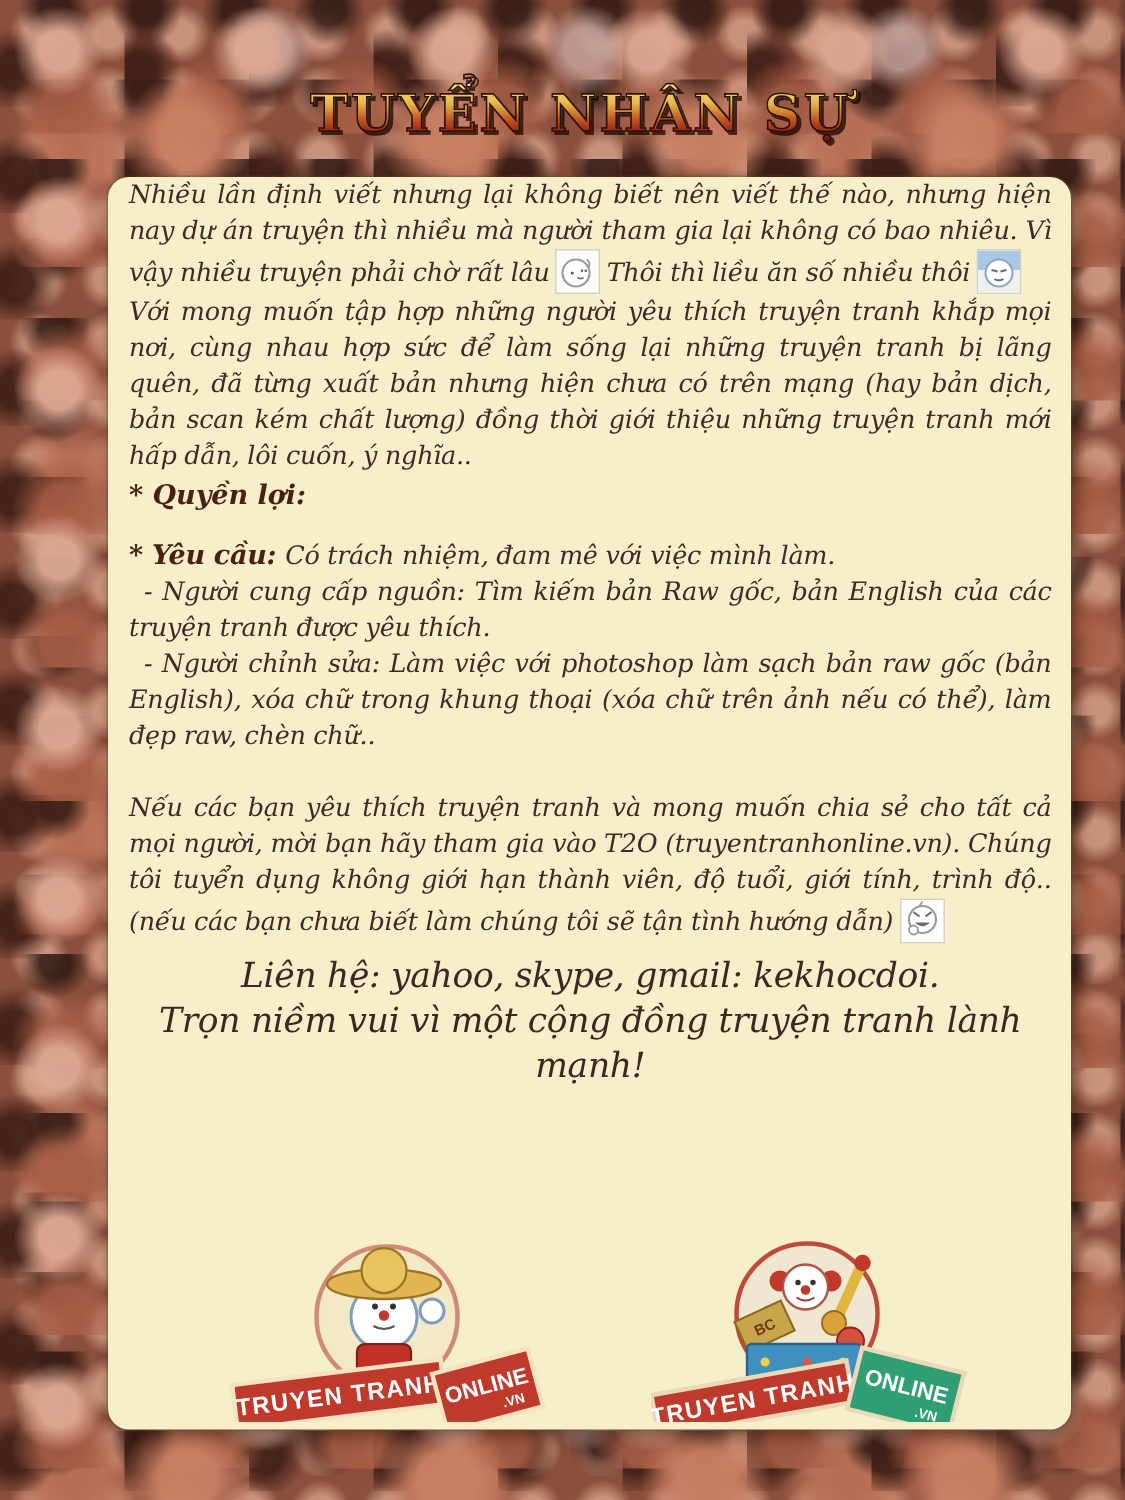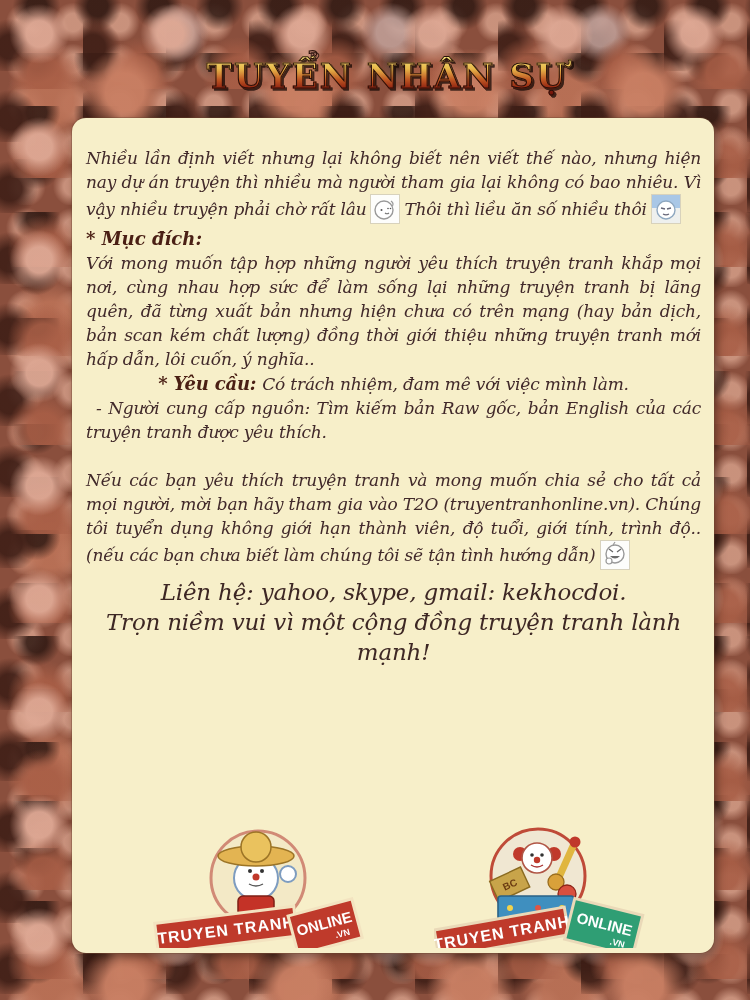--- a/index.html
+++ b/index.html
@@ -24,38 +24,38 @@
     color:#c4641f;
     background:linear-gradient(180deg,#f2e27c 0%,#e8b84a 32%,#c05a24 58%,#8e2010 82%,#641108 100%);
     -webkit-background-clip:text;background-clip:text;
     -webkit-text-fill-color:transparent;
     -webkit-text-stroke:1.1px #2a100a;
     filter:drop-shadow(2px 2px 0 rgba(20,8,4,.75));
   }
   .panel{
     position:absolute;left:72px;top:118px;width:642px;height:835px;
     background:#f7efc9;border-radius:14px;box-sizing:border-box;
-    padding:28px 13px 0 14px;
+    padding:0 13px 0 14px;
     box-shadow:0 0 0 1px rgba(110,70,45,.35), 3px 4px 10px rgba(40,18,10,.5);
     color:#41292a;
   }
   p{margin:0;}
   .body{
     font:italic 17px/24px "DejaVu Serif",serif;
     color:#41292a;text-align:justify;letter-spacing:-0.2px;
   }
   .heading{
     font:italic bold 18px/24px "DejaVu Serif",serif;
     color:#4a1f14;margin-top:3px;text-align:left;
   }
   .inline-heading{
     font:italic bold 18px/24px "DejaVu Serif",serif;
     color:#4a1f14;margin-right:6px;
   }
-  .inline-row{margin-top:1px;text-align:center;}
+  .inline-row{margin-top:16px;text-align:left;}
   .bullet{text-indent:10px;font-style:italic;}
   .closing{margin-top:24px;}
   .contact{
     font:italic 23px/30px "DejaVu Serif",serif;
     color:#3d2724;text-align:center;letter-spacing:-0.2px;
   }
   .contact.first{margin-top:7px;}
   .emote{
     display:inline-block;width:30px;height:30px;vertical-align:-9px;
     margin:0 4px;background:#fdfdfb;border:1px solid #d8d2bc;box-sizing:border-box;
@@ -85,28 +85,29 @@
             <circle cx="19.5" cy="13.5" r="0.8" fill="#555"></circle>
             <path d="M20 6 q3 2 1.5 5" stroke="#9a9a9a" stroke-width="1.2" fill="none"></path>
           </svg></span><span>Thôi thì liều ăn số nhiều thôi</span><span class="emote"><svg width="28" height="28" viewBox="0 0 28 28">
             <rect x="0" y="0" width="28" height="13" fill="#a9c7e6"></rect>
             <rect x="0" y="13" width="28" height="15" fill="#eef0ee"></rect>
             <circle cx="14" cy="15" r="9" fill="#ffffff" stroke="#8fa8c0" stroke-width="1.4"></circle>
             <path d="M9 13 l4 1 M19 13 l-4 1" stroke="#667" stroke-width="1.3" fill="none"></path>
             <path d="M11 19 q3 1.8 6 0" stroke="#667" stroke-width="1.3" fill="none"></path>
           </svg></span></p>
 
-    <p class="heading">* Mục đích:</p>
     <p class="body">Với mong muốn tập hợp những người yêu thích truyện tranh khắp mọi nơi, cùng nhau hợp sức để làm sống lại những truyện tranh bị lãng quên, đã từng xuất bản nhưng hiện chưa có trên mạng (hay bản dịch, bản scan kém chất lượng) đồng thời giới thiệu những truyện tranh mới hấp dẫn, lôi cuốn, ý nghĩa..</p>
 
+    <p class="heading">* Quyền lợi:</p>
 
     <p class="body inline-row"><span class="inline-heading">* Yêu cầu:</span><span>Có trách nhiệm, đam mê với việc mình làm.</span></p>
 
 
     <p class="body bullet">- Người cung cấp nguồn: Tìm kiếm bản Raw gốc, bản English của các truyện tranh được yêu thích.</p>
+    <p class="body bullet">- Người chỉnh sửa: Làm việc với photoshop làm sạch bản raw gốc (bản English), xóa chữ trong khung thoại (xóa chữ trên ảnh nếu có thể), làm đẹp raw, chèn chữ..</p>
 
     <p class="body closing"><span>Nếu các bạn yêu thích truyện tranh và mong muốn chia sẻ cho tất cả mọi người, mời bạn hãy tham gia vào T2O (truyentranhonline.vn). Chúng tôi tuyển dụng không giới hạn thành viên, độ tuổi, giới tính, trình độ.. (nếu các bạn chưa biết làm chúng tôi sẽ tận tình hướng dẫn)</span><span class="emote"><svg width="28" height="28" viewBox="0 0 28 28">
             <circle cx="14" cy="13" r="9" fill="#ffffff" stroke="#9a9a9a" stroke-width="1.4"></circle>
             <path d="M8 8 l4 3 M20 8 l-4 3" stroke="#666" stroke-width="1.2" fill="none"></path>
             <path d="M9 15 q5 5 10 0 z" fill="#6b6b6b"></path>
             <circle cx="8" cy="20" r="3" fill="#fff" stroke="#9a9a9a" stroke-width="1.2"></circle>
             <path d="M12 4 l2 -3" stroke="#9a9a9a" stroke-width="1.2"></path>
           </svg></span></p>
 
     <p class="contact first">Liên hệ: yahoo, skype, gmail: kekhocdoi.</p>

